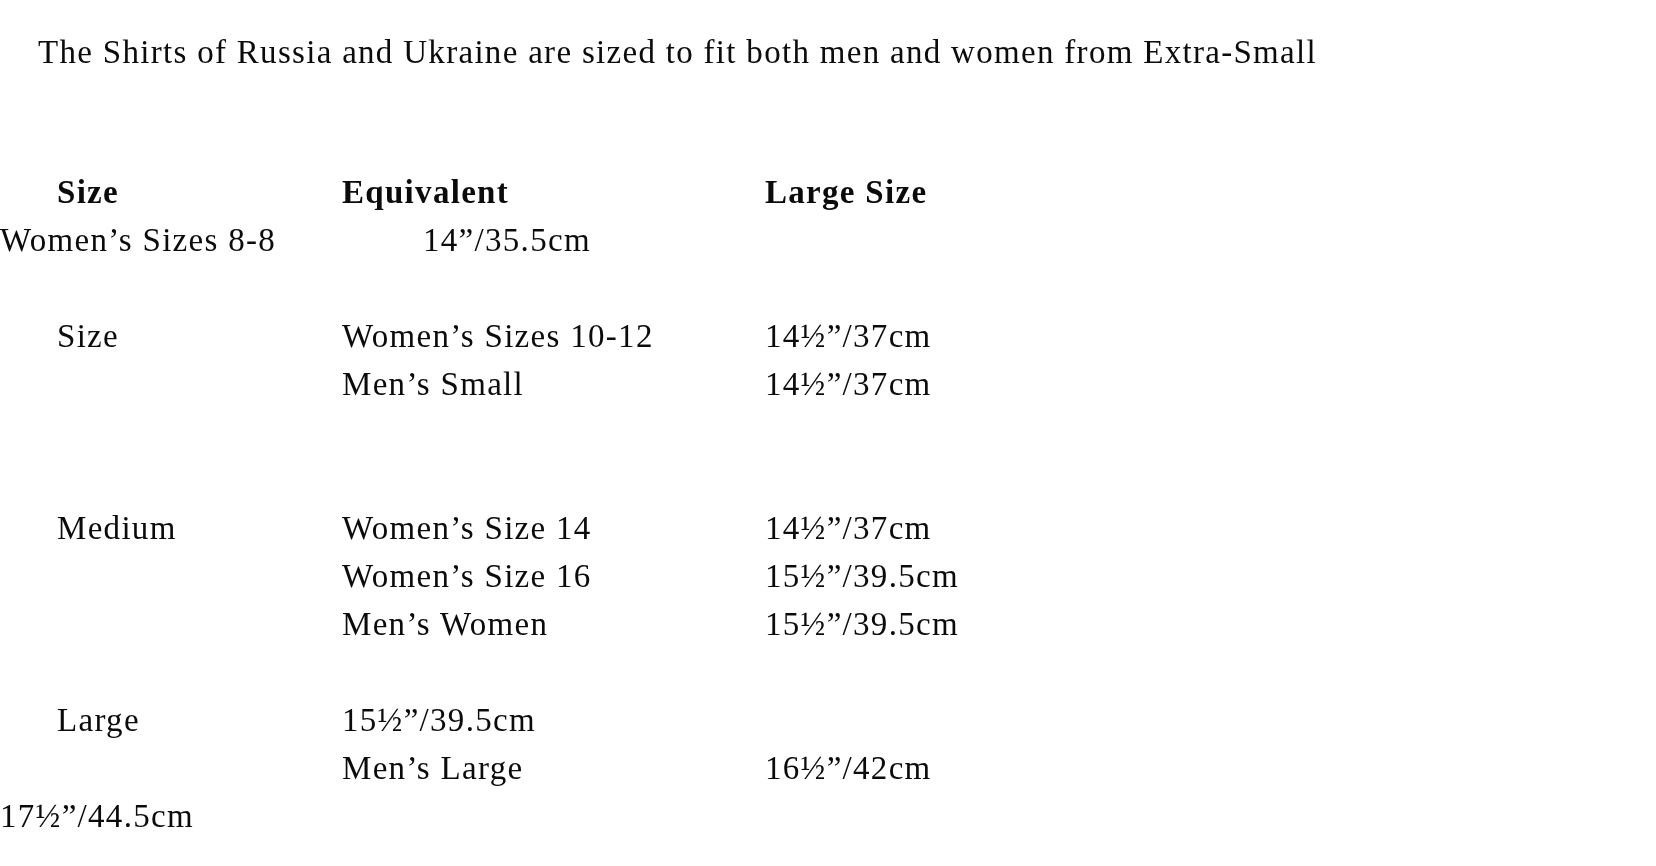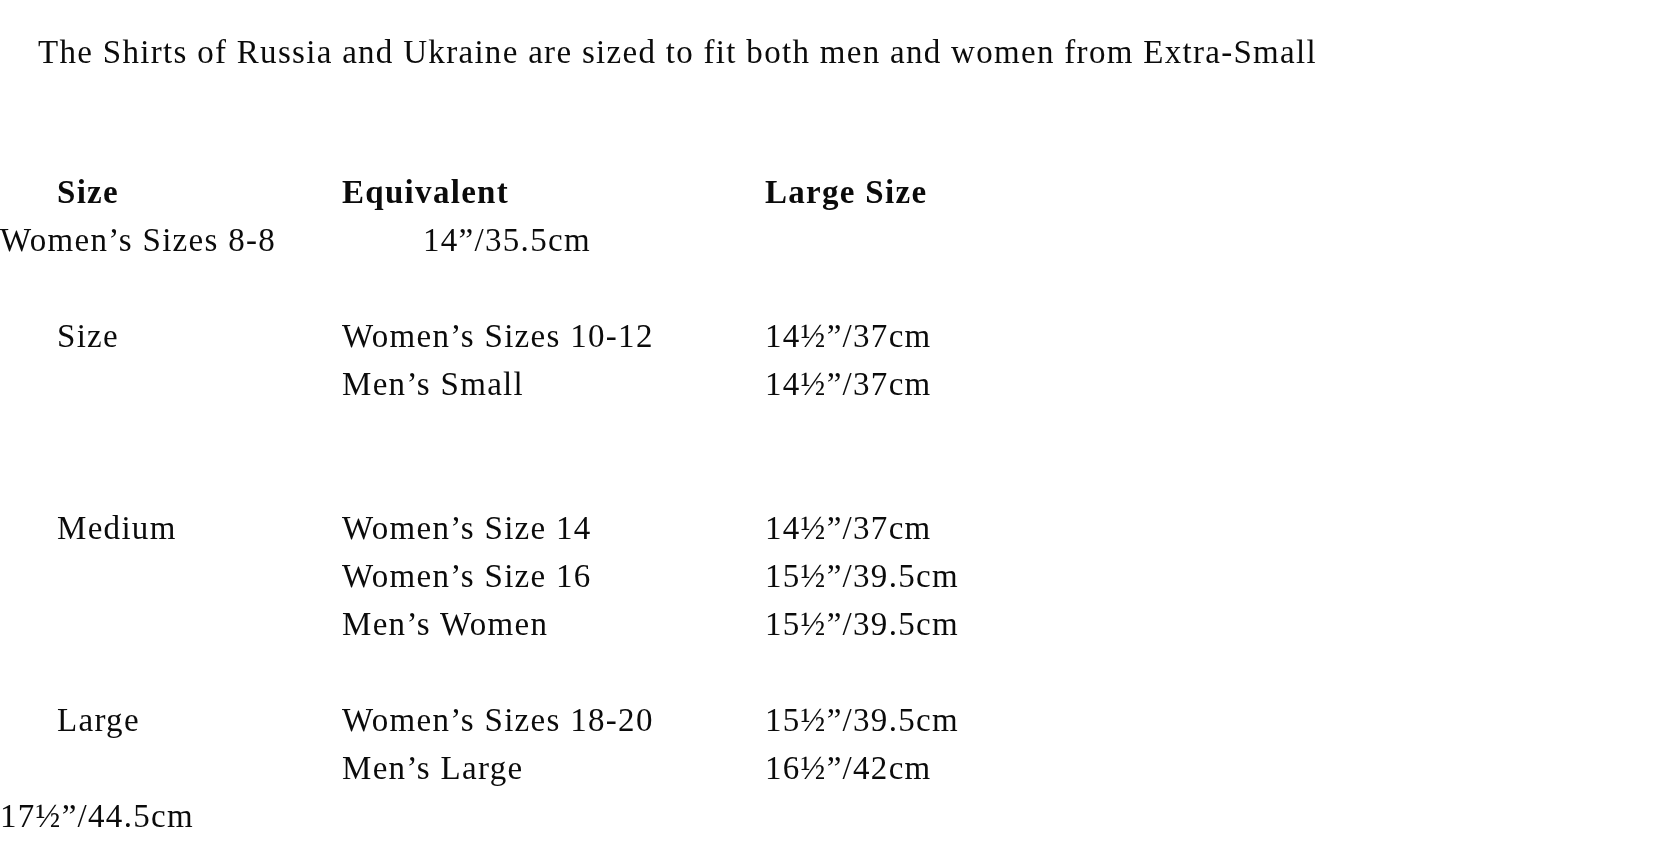--- a/index.html
+++ b/index.html
@@ -117,21 +117,20 @@
         <div class="cell col-equiv">Men’s Women</div>
         <div class="cell col-neck">15½”/39.5cm</div>
       </div>
         <div class="row">
         <div class="cell col-size"></div>
         <div class="cell col-equiv"></div>
         <div class="cell col-neck"></div>
       </div>
         <div class="row">
         <div class="cell col-size">Large</div>
-        <div class="cell col-equiv">Women’s Sizes 18-20</div>
         <div class="cell col-neck">15½”/39.5cm</div>
       </div>
         <div class="row">
         <div class="cell col-size"></div>
         <div class="cell col-equiv">Men’s Large</div>
         <div class="cell col-neck">16½”/42cm</div>
       </div>
         <div class="row">
         <div class="cell col-neck">17½”/44.5cm</div>
       </div>

